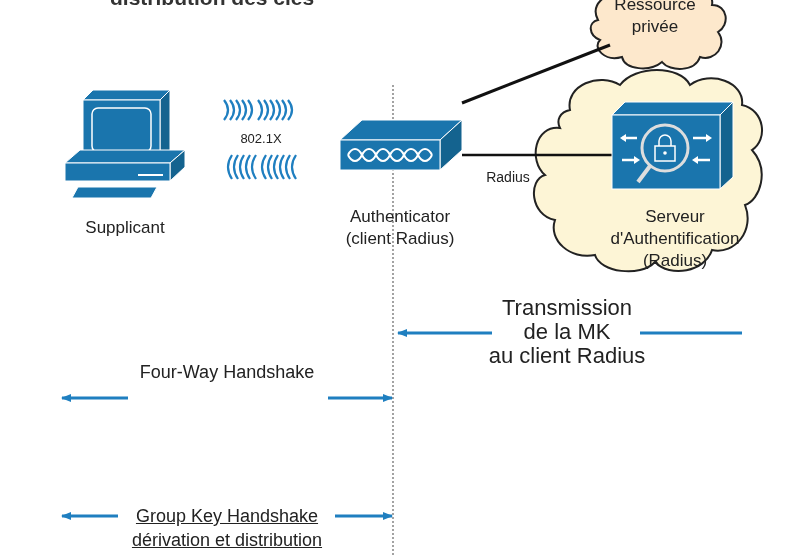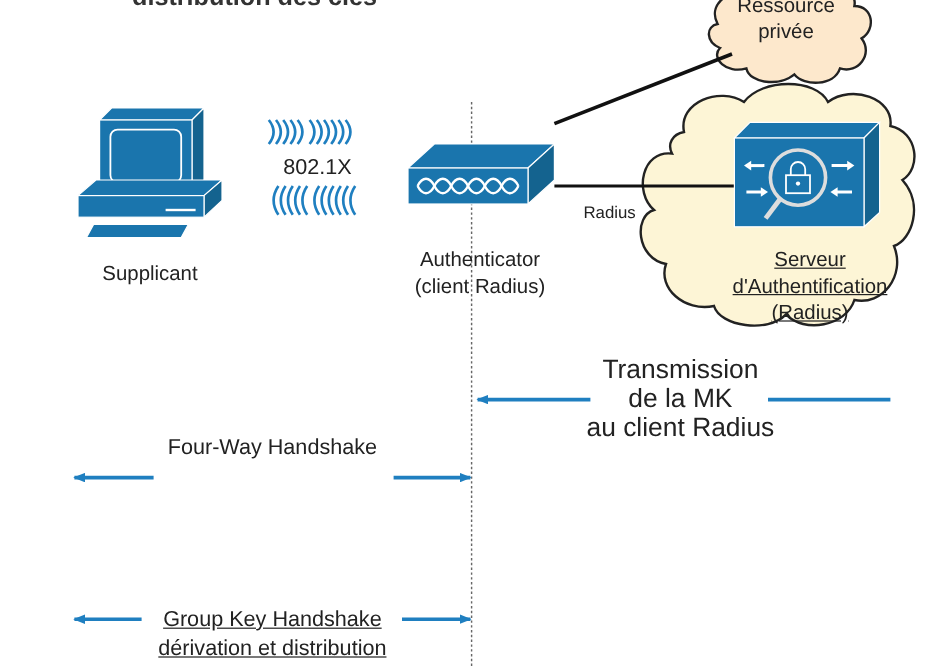--- a/index.html
+++ b/index.html
@@ -108,32 +108,32 @@
 
   <line x1="118" y1="516" x2="62" y2="516" stroke="#1f7fc0" stroke-width="3" marker-end="url(#ah)"></line>
   <line x1="335" y1="516" x2="392" y2="516" stroke="#1f7fc0" stroke-width="3" marker-end="url(#ah)"></line>
 </svg>
 
 <div class="lbl" style="left:590px; top:-6px; width:130px;">
   <div>Ressource</div>
   <div>privée</div>
 </div>
 
-<div class="lbl" style="left:236px; top:131px; width:50px; font-size:18px; line-height:16px;text-align:right;">802.1X</div>
+<div class="lbl" style="left:236px; top:131px; width:50px; font-size:13px; line-height:16px;">802.1X</div>
 
 <div class="lbl" style="left:70px; top:206px; width:110px;margin-top:11px;">Supplicant</div>
 
 <div class="lbl" style="left:473px; top:131px; width:70px; font-size:14px;margin-top:35px;">Radius</div>
 
 <div class="lbl" style="left:325px; top:206px; width:150px;">
   <div>Authenticator</div>
   <div>(client Radius)</div>
 </div>
 
-<div class="lbl" style="left:595px; top:206px; width:160px;text-decoration:underline;">
+<div class="lbl" style="left:595px; top:206px; width:160px;">
   <div>Serveur</div>
   <div>d'Authentification</div>
   <div>(Radius)</div>
 </div>
 
 <div class="lbl" style="left:487px; top:296px; width:160px; font-size:22px; line-height:24px;">
   <div>Transmission</div>
   <div>de la MK</div>
   <div>au client Radius</div>
 </div>

